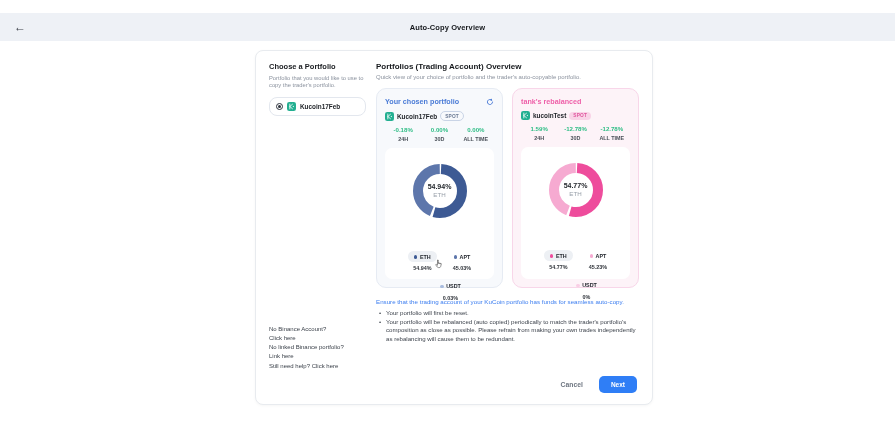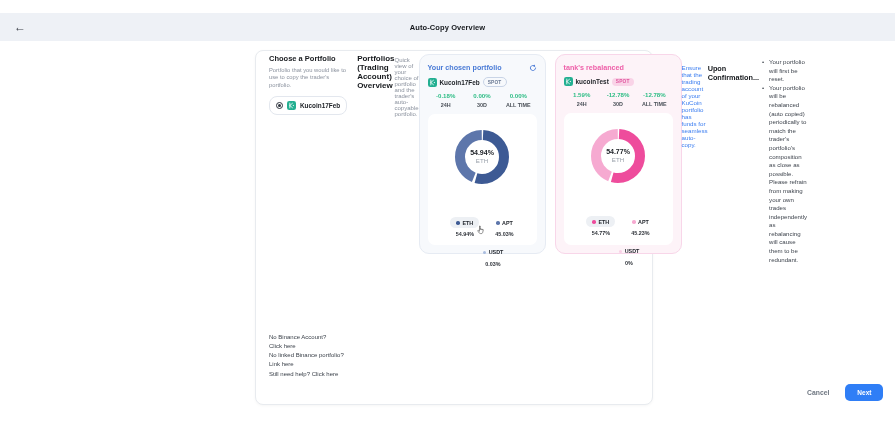--- a/index.html
+++ b/index.html
@@ -5,37 +5,37 @@
   * { margin:0; padding:0; box-sizing:border-box; }
   body { background:#fff; font-family:"Liberation Sans", sans-serif; }
   .canvas { position:relative; width:895px; height:440px; background:#fff; overflow:hidden; }
 
   
   .topbar { position:absolute; top:13px; left:0; width:895px; height:28px; background:#eef1f6; display:flex; align-items:center; justify-content:center; }
   .back-btn { position:absolute; left:14px; top:0; height:28px; display:flex; align-items:center; font-size:12px; color:#3c4149; cursor:pointer; }
   .topbar-title { font-size:7.5px; font-weight:bold; color:#15181c; letter-spacing:.1px; }
 
   
-  .main-card { position:absolute; left:255px; top:50px; width:398px; height:355px; background:#fff; border:1px solid #e8ebef; border-radius:8px; box-shadow:0 1px 3px rgba(0,0,0,.04); display:flex; padding:3px 13px; }
+  .main-card { position:absolute; left:255px; top:50px; width:398px; height:355px; background:#fff; border:1px solid #e8ebef; border-radius:8px; box-shadow:0 1px 3px rgba(0,0,0,.04); display:flex; padding:11px 13px; }
 
   
   .left-col { width:98px; margin-right:10px; display:flex; flex-direction:column; }
   .side-title { font-size:7.5px; font-weight:bold; color:#181b1f; margin-bottom:4px; }
   .side-desc { font-size:5.8px; line-height:7.4px; color:#8b929e; margin-bottom:7px; }
   .option { border:1px solid #e3e7ee; border-radius:8px; height:19px; display:flex; align-items:center; padding:0 6px; gap:4px; background:#fff; cursor:pointer; }
   .radio { width:7px; height:7px; border:1px solid #2d333d; border-radius:50%; display:flex; align-items:center; justify-content:center; flex:0 0 auto; }
   .radio::after { content:""; width:3px; height:3px; border-radius:50%; background:#2d333d; }
   .ku-icon { width:9px; height:9px; flex:0 0 auto; }
   .option-label { font-size:6.4px; font-weight:bold; color:#1c2025; }
   .left-spacer { flex:1; }
   .help-links { margin-bottom:22px; }
   .help-link { font-size:6px; line-height:9.3px; color:#3c424b; font-weight:500; cursor:pointer; }
 
   
-  .right-col { flex:1; display:flex; flex-direction:row;justify-content:center; }
+  .right-col { flex:1; display:flex; flex-direction:column;justify-content:center; }
   .ov-title { font-size:8px; font-weight:bold; color:#15181c; }
   .ov-sub { font-size:6px; color:#8b929e; margin:3px 0 8px; }
 
   .cards-row { display:flex; gap:9px; }
   .pcard { width:127px; height:200px; border-radius:10px; padding:8px; display:flex; flex-direction:column; }
   .pcard-blue { background:#f7f9fc; border:1px solid #e6ebf3; }
   .pcard-pink { background:#fdf3f8; border:1px solid #f8d6e9; }
   .pcard-head { display:flex; justify-content:space-between; align-items:center; margin-bottom:5px; }
   .pcard-title { font-size:7.2px; font-weight:bold; }
   .pcard-blue .pcard-title { color:#4a7bd6; }
@@ -258,21 +258,20 @@
                 <div class="li-val">0%</div>
               </div>
             </div>
           </div>
         </div>
 
       </div>
 
       <div class="notice">Ensure that the trading account of your KuCoin portfolio has funds for seamless auto-copy.</div>
 
-      <div class="confirm-title">Upon Confirmation...</div>
       <div class="bullets">
         <div class="bullet">Your portfolio will first be reset.</div>
         <div class="bullet">Your portfolio will be rebalanced (auto copied) periodically to match the trader's portfolio's composition as close as possible. Please refrain from making your own trades independently as rebalancing will cause them to be redundant.</div>
       </div>
 
       <div class="footer-row">
         <span class="cancel-btn">Cancel</span>
         <button class="next-btn">Next</button>
       </div>
     </div>

